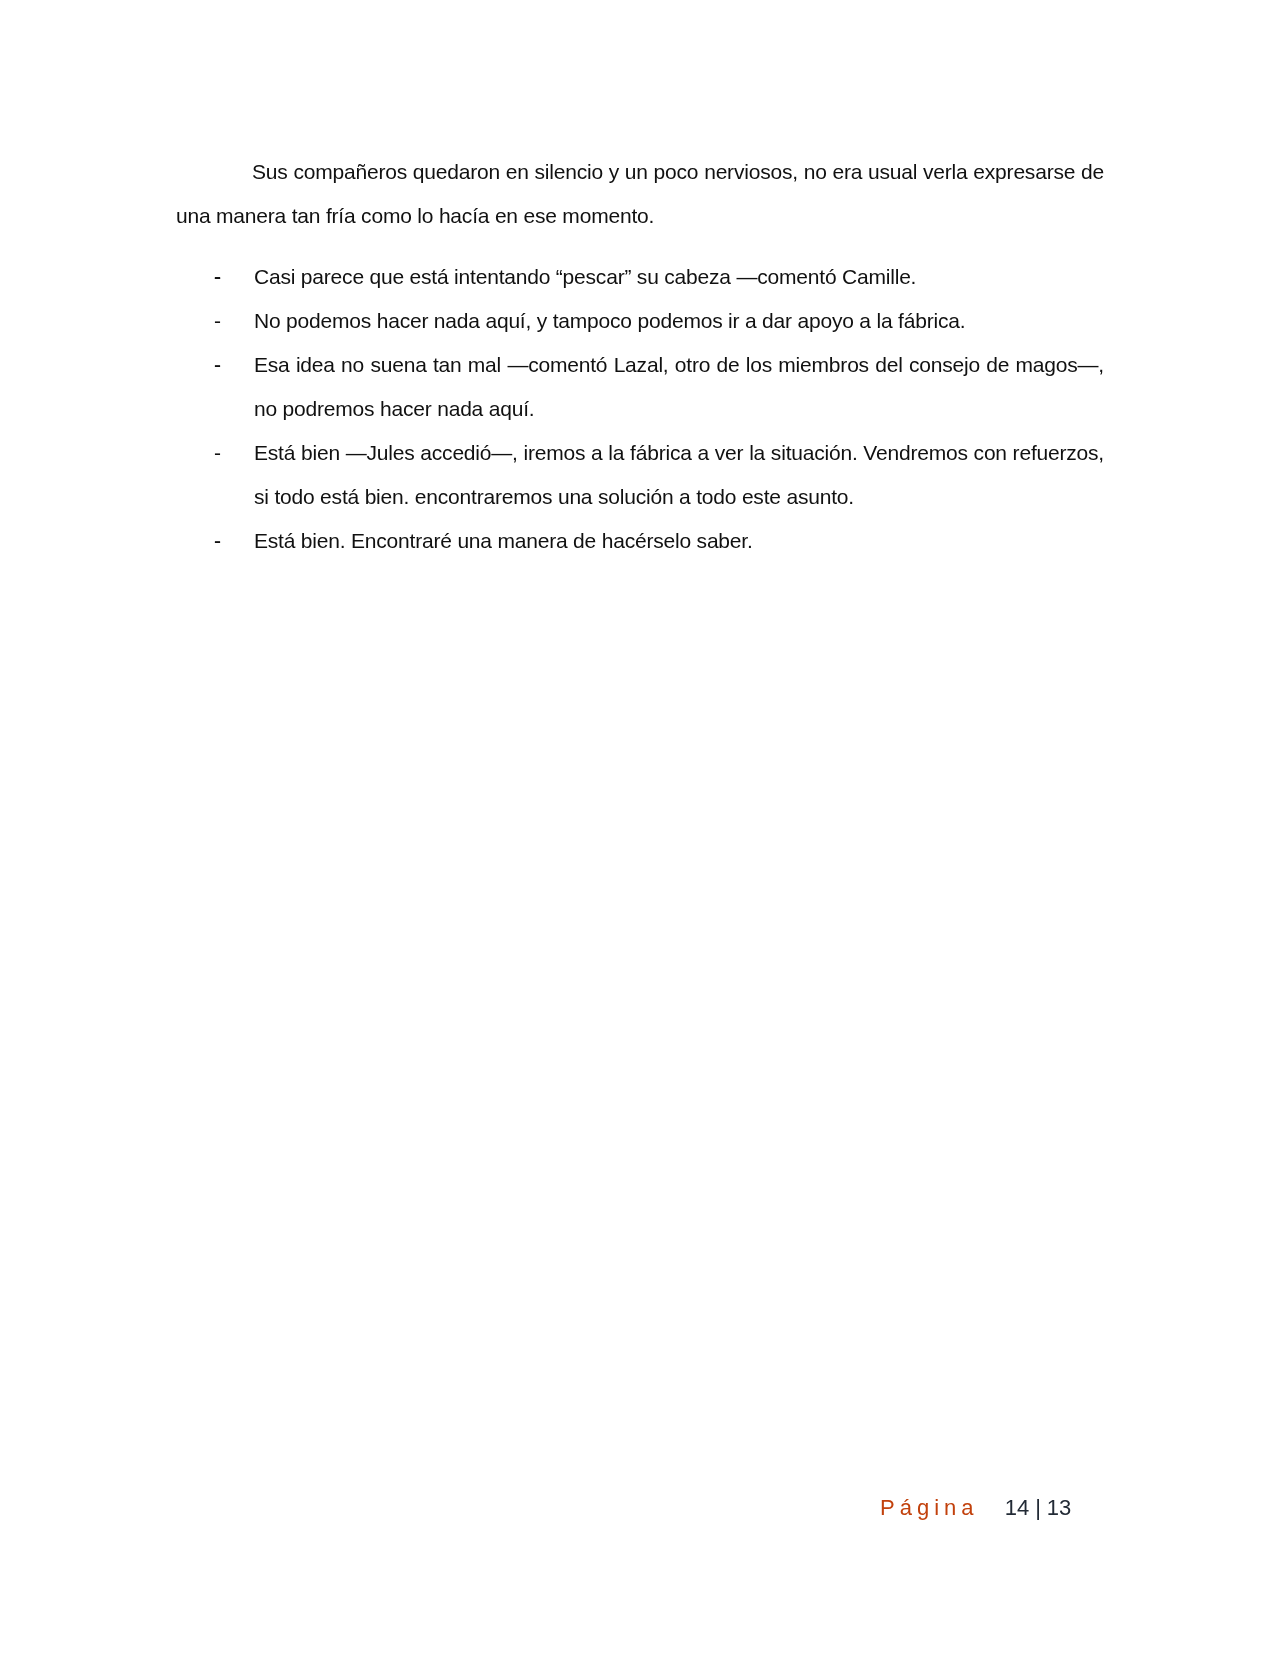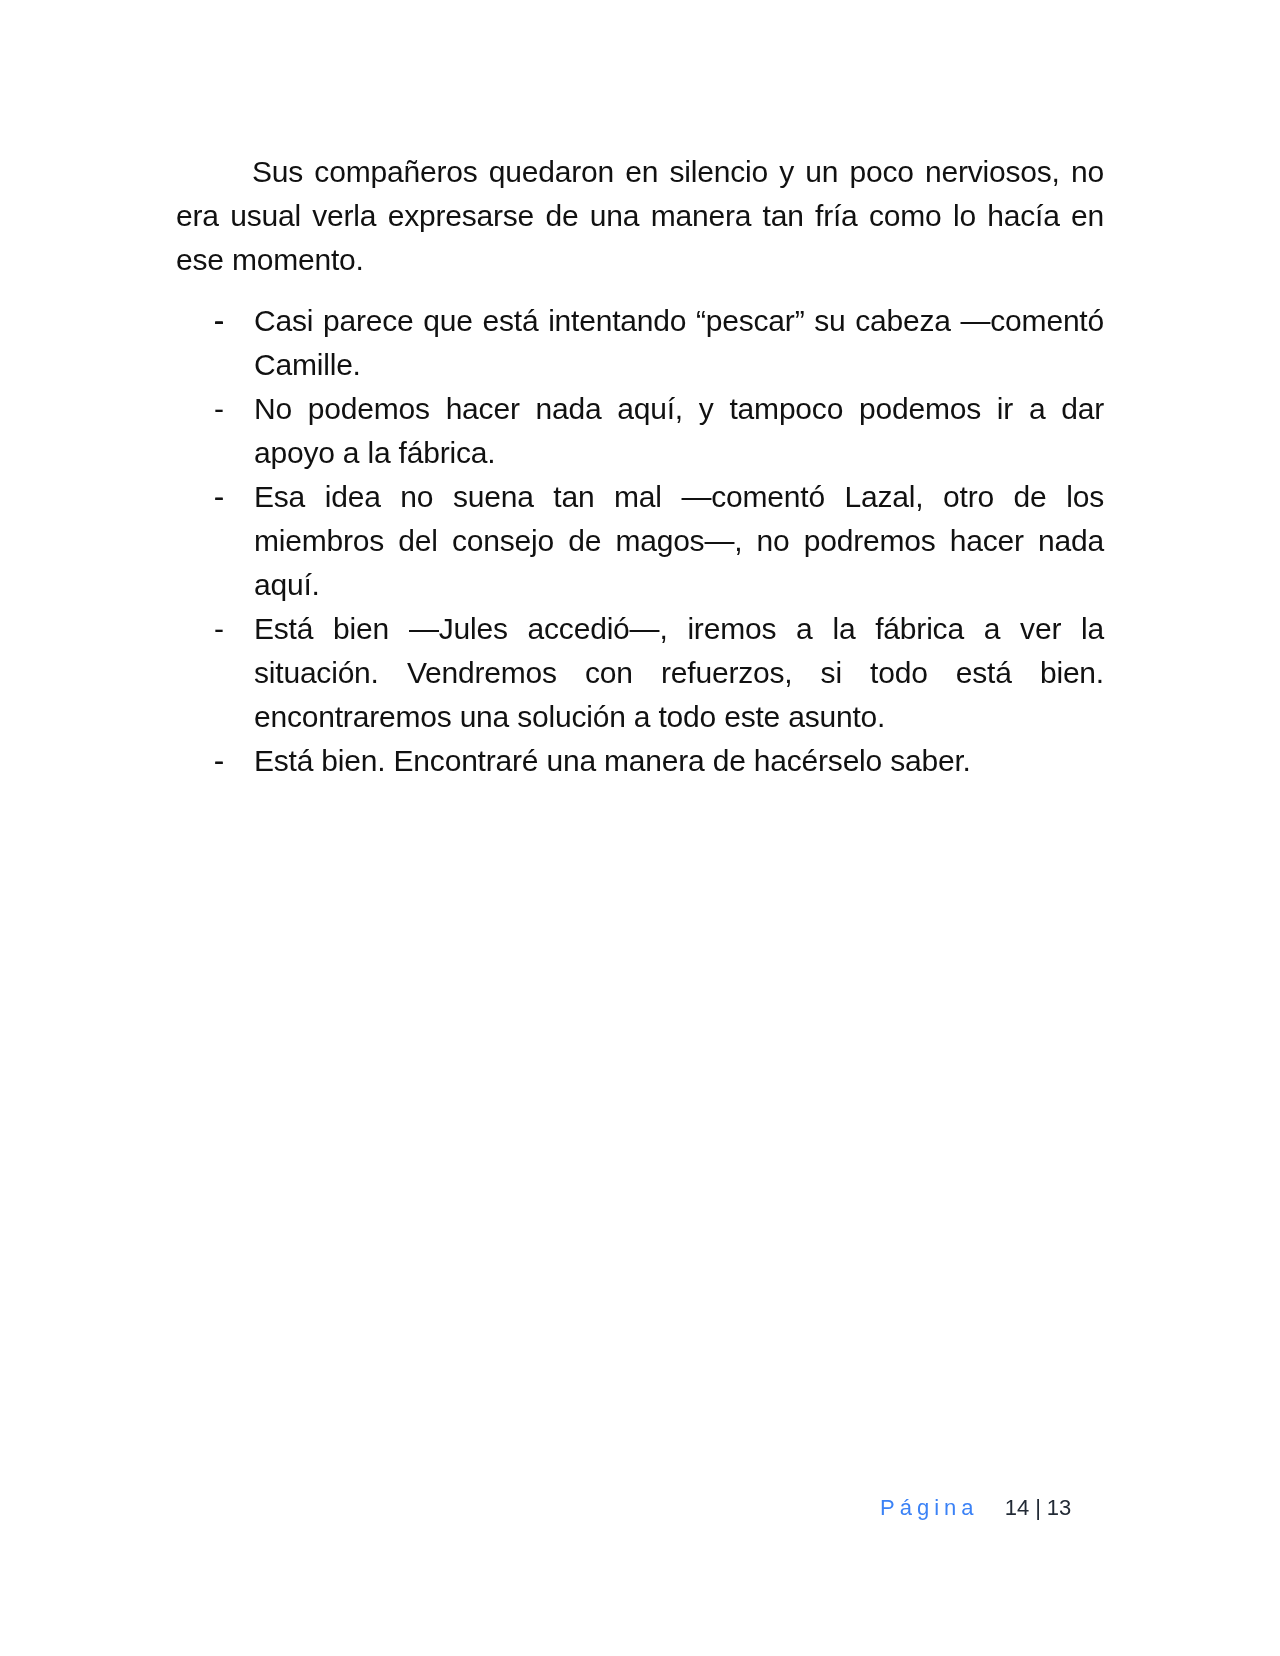--- a/index.html
+++ b/index.html
@@ -21,21 +21,21 @@
       top: 0;
       width: 1280px;
       height: 1656px;
       background: #ffffff;
     }
     .content {
       position: absolute;
       left: 176px;
       top: 150px;
       width: 928px;
-      font-size: 30px;
+      font-size: 21px;
       line-height: 44px;
       letter-spacing: -0.2px;
     }
     .intro {
       margin: 0;
       text-indent: 76px;
       text-align: justify;
     }
     .dialogue-list {
       list-style: none;
@@ -56,21 +56,21 @@
     .footer {
       position: absolute;
       top: 1493px;
       left: 880px;
       width: 200px;
       font-size: 22px;
       line-height: 30px;
       white-space: nowrap;
     }
     .footer-label {
-      color: #3b82f6;
+      color: #c2410c;
       letter-spacing: 5px;
     }
     .footer-num {
       color: #222a35;
       margin-left: 20px;
     }
     .footer-sep {
       color: #222a35;
       margin: 0 6px;
     }

